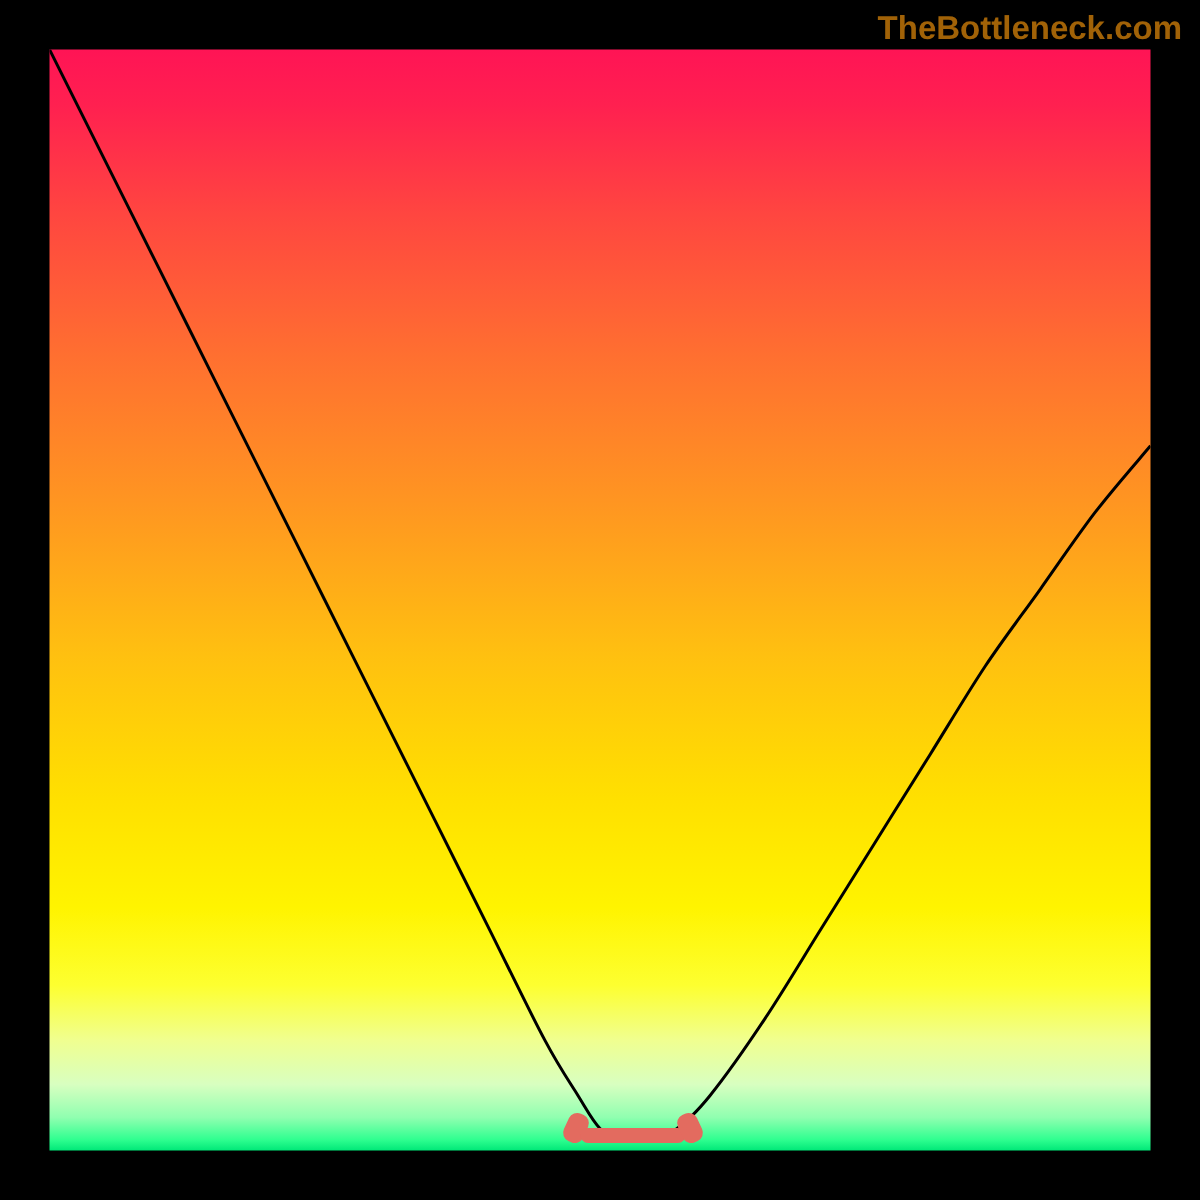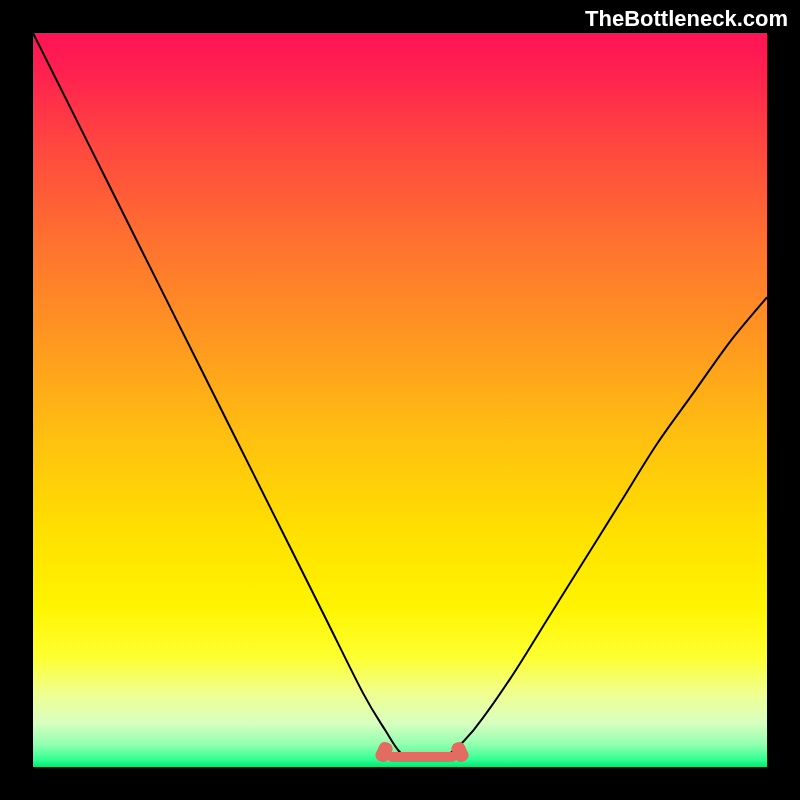--- a/index.html
+++ b/index.html
@@ -7,21 +7,21 @@
     width: 800px;
     height: 800px;
     background: #000;
     position: relative;
     font-family: Arial, sans-serif;
   }
   .watermark {
     position: absolute;
     top: 6px;
     right: 12px;
-    color: #ffffff;
+    color: #a16207;
     font-size: 22px;
     font-weight: bold;
     z-index: 10;
   }
   .chart-area {
     position: absolute;
     left: 33px;
     top: 33px;
     width: 734px;
     height: 734px;

